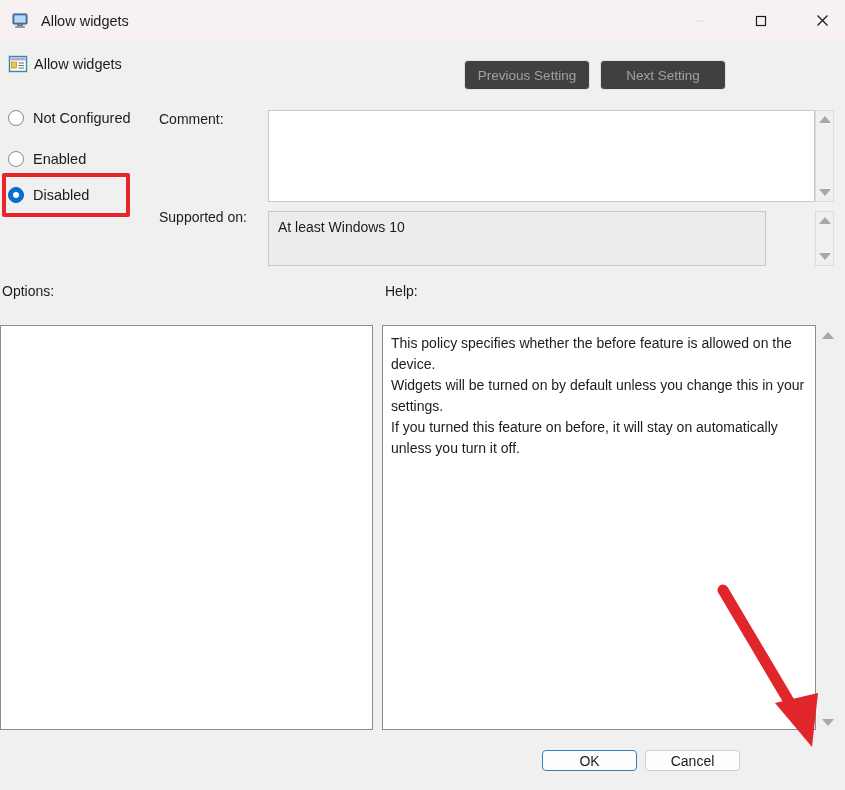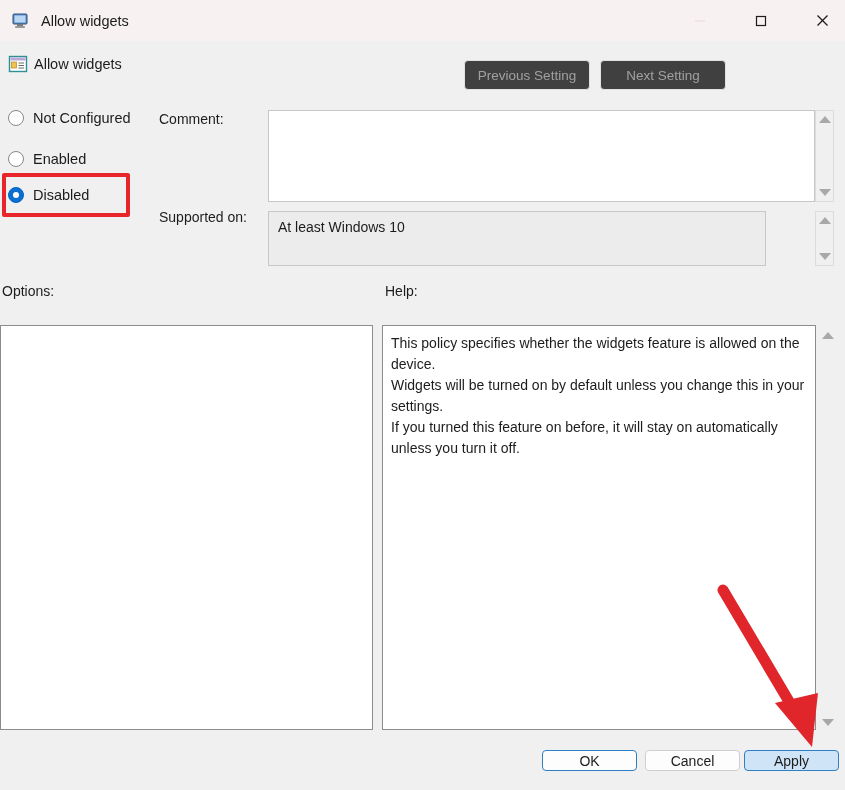--- a/index.html
+++ b/index.html
@@ -347,33 +347,32 @@
     <span class="sb-arrow down"></span>
   </div>
 
   <div id="label-options">Options:</div>
   <div id="label-help">Help:</div>
 
   <div id="options-panel"></div>
 
   <div id="help-panel">
     <div id="help-text">
-      <p>This policy specifies whether the widgets feature is allowed on the device.</p>
+      <p>This policy specifies whether the before feature is allowed on the device.</p>
       <p>Widgets will be turned on by default unless you change this in your settings.</p>
       <p>If you turned this feature on before, it will stay on automatically unless you turn it off.</p>
     </div>
   </div>
 
   <div class="scrollbar" id="sb-help">
     <span class="sb-arrow up"></span>
     <span class="sb-arrow down"></span>
   </div>
 
   <button class="footbtn" id="btn-ok">OK</button>
   <button class="footbtn" id="btn-cancel">Cancel</button>
-  <button class="footbtn" id="btn-apply">Apply</button>
 
   <svg id="annot-arrow" viewBox="0 0 155 180">
     <line x1="33" y1="15" x2="110" y2="145" stroke="#e0262b" stroke-width="11" stroke-linecap="round"></line>
     <polygon points="122,172 85,128 128,118" fill="#e0262b"></polygon>
   </svg>
 
 </div>
 
 </body></html>

